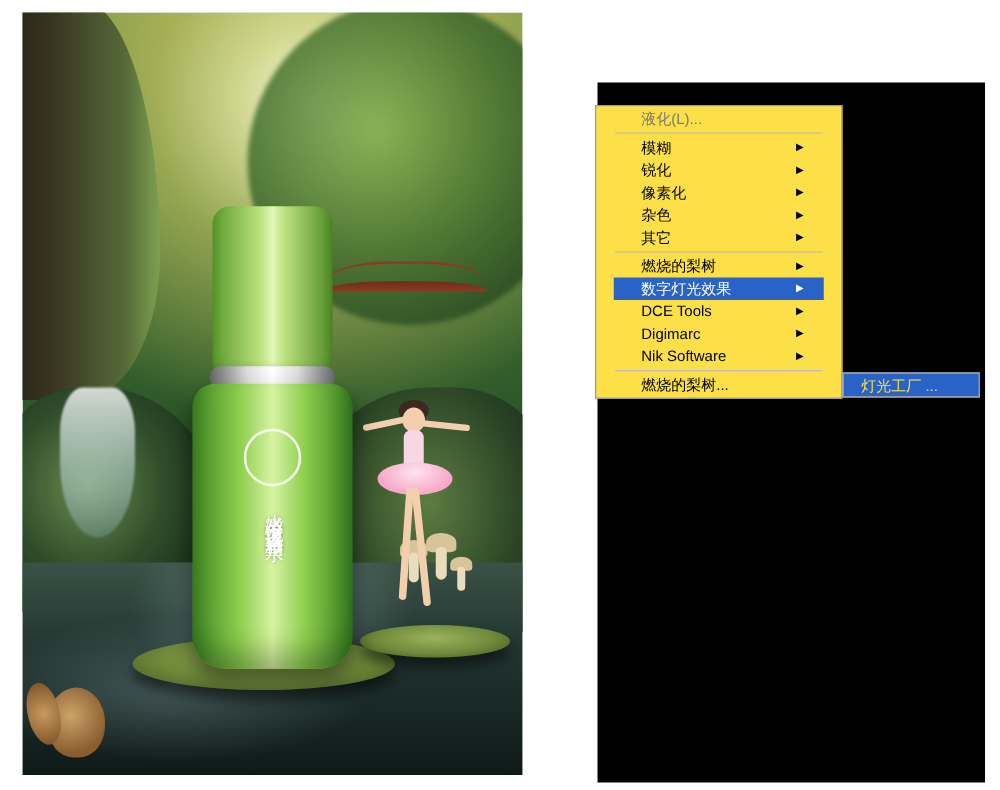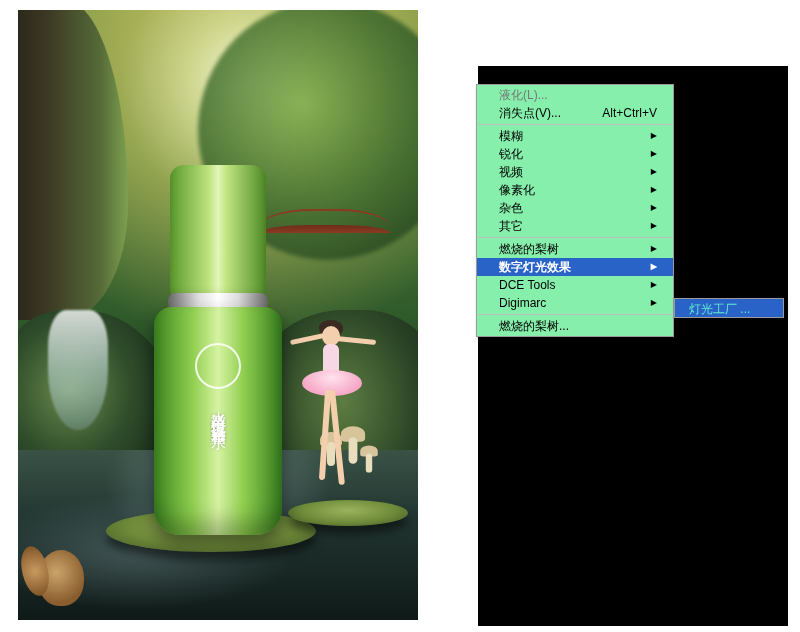--- a/index.html
+++ b/index.html
@@ -161,59 +161,58 @@
   .ps-side {
     position:absolute;
     left:478px; top:66px;
     width:310px; height:560px;
     background:#000;
   }
   .ps-menu {
     position:absolute;
     left:-2px; top:18px;
     width:198px;
-    background:#86efac;
+    background:#fde047;
     border:1px solid #9a9a9a;
     box-shadow:2px 2px 4px rgba(0,0,0,.35);
-    padding:1px 0;
+    padding:1px 14px;
     color:#000;
   }
   .ps-menu .item {
     display:flex; align-items:center; justify-content:space-between;
     padding:2px 16px 2px 22px;
     height:18px;
     line-height:14px;
     cursor:default;
     white-space:nowrap;
   }
   .ps-menu .item.has-sub::after{
     content:"▶"; font-size:8px; color:#000; margin-left:6px;
   }
   .ps-menu .sep {
     height:1px; margin:2px 1px; background:#bdbdbd;
   }
   .ps-menu .item.sel {
     background:#2a63c8;
     color:#fff;
-    font-weight:bold;
   }
   .ps-menu .item.sel::after{color:#fff}
   .shortcut {color:#000;}
   .item.clipped .label{color:#787878}
 
   .submenu {
     position:absolute;
     left:196px; top:232px;
     width:110px;
     background:#eeeeee;
     border:1px solid #9a9a9a;
     box-shadow:2px 2px 4px rgba(0,0,0,.35);
   }
   .submenu .item{padding:2px 14px;height:18px;justify-content:space-between}
-  .submenu .item.sel{background:#2a63c8;color:#5eead4}
+  .submenu .item.sel{background:#2a63c8;color:#fde047}
 </style>
 </head>
 <body>
 
 <div class="artwork">
   <div class="forest-sky"></div>
   <div class="trunk-left"></div>
   <div class="foliage-right"></div>
   <div class="bridge">
     <div class="rail"></div>
@@ -264,35 +263,28 @@
 </div>
 
 <div class="ps-side">
 
   <div class="ps-menu">
 
     <div class="item clipped">
       <span class="label">液化(L)...</span>
       <span class="shortcut"></span>
     </div>
-    <div class="item">
-      <span class="label">消失点(V)...</span>
-      <span class="shortcut">Alt+Ctrl+V</span>
-    </div>
 
     <div class="sep"></div>
 
     <div class="item has-sub">
         <span class="label">模糊</span>
       </div>
     <div class="item has-sub">
         <span class="label">锐化</span>
-      </div>
-    <div class="item has-sub">
-        <span class="label">视频</span>
       </div>
     <div class="item has-sub">
         <span class="label">像素化</span>
       </div>
     <div class="item has-sub">
         <span class="label">杂色</span>
       </div>
     <div class="item has-sub">
         <span class="label">其它</span>
       </div>
@@ -303,20 +295,23 @@
         <span class="label">燃烧的梨树</span>
       </div>
     <div class="item has-sub sel">
         <span class="label">数字灯光效果</span>
       </div>
     <div class="item has-sub">
         <span class="label">DCE Tools</span>
       </div>
     <div class="item has-sub">
         <span class="label">Digimarc</span>
+      </div>
+    <div class="item has-sub">
+        <span class="label">Nik Software</span>
       </div>
 
     <div class="sep"></div>
 
     <div class="item">
         <span class="label">燃烧的梨树...</span>
       </div>
   </div>
 
   <div class="submenu">

